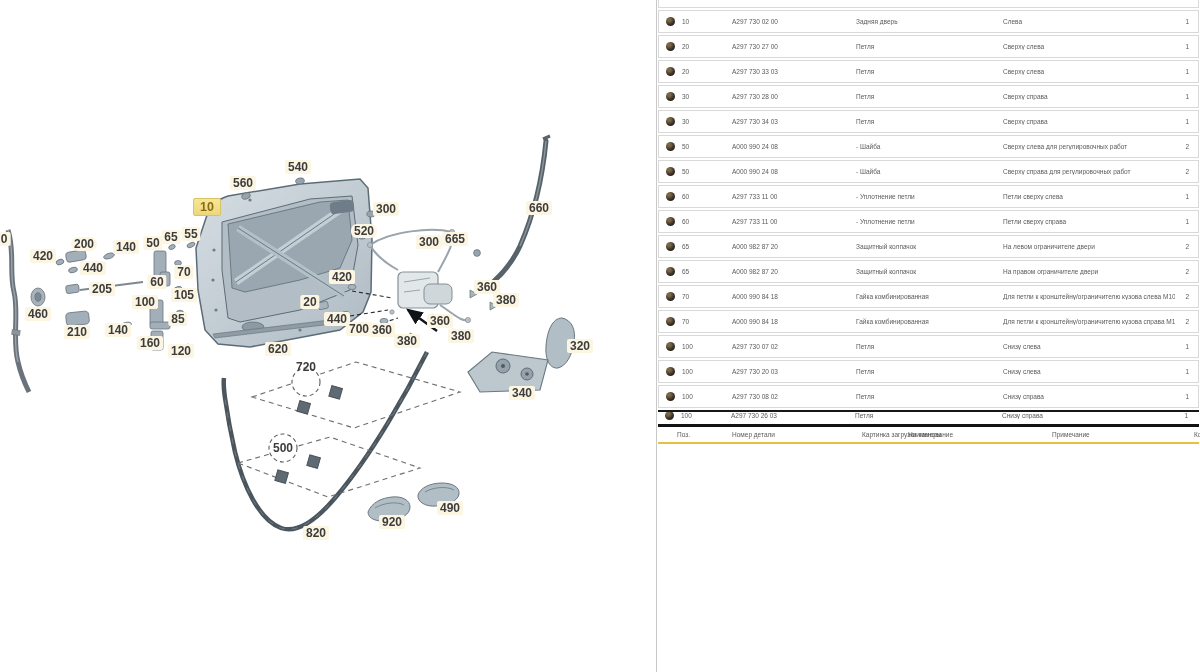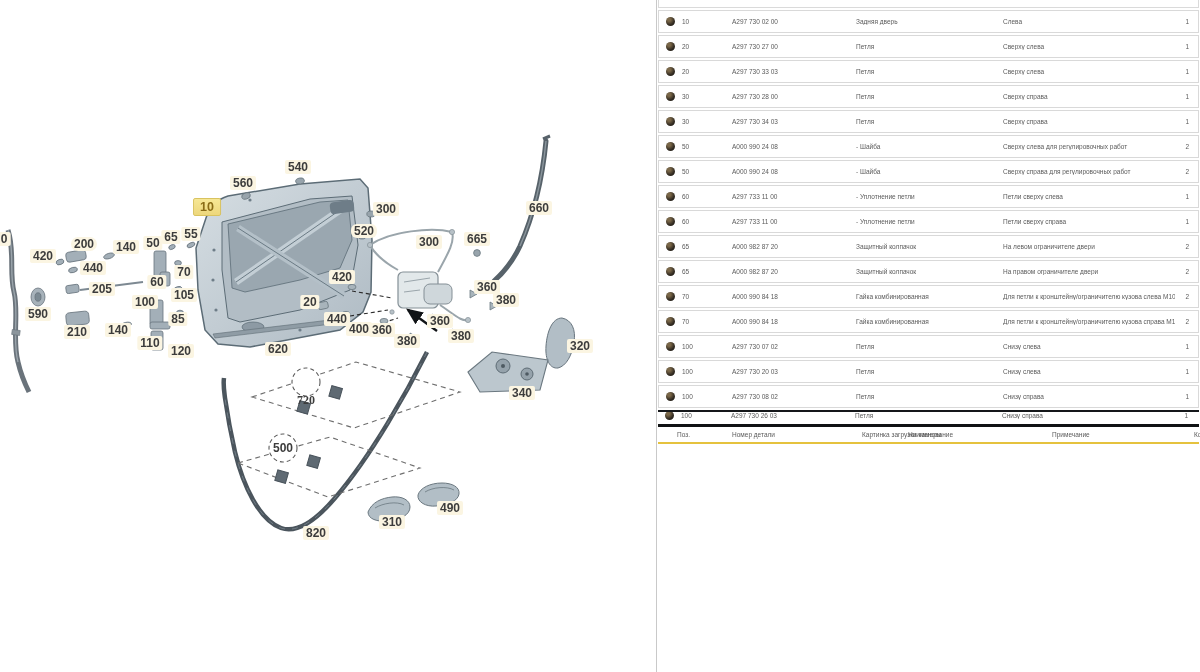--- a/index.html
+++ b/index.html
@@ -186,59 +186,59 @@
         <path d="M 418,495 C 420,488 430,483 442,483 C 452,483 460,487 459,494 C 458,501 448,505 436,506 C 426,507 417,502 418,495 Z"></path>
         <path d="M 425,492 C 433,487 447,486 454,490" fill="none" stroke-width="0.8"></path>
       </g>
     </svg>
     <div id="labels">
         <span class="callout" style="left: 4px; top: 239px;">0</span>
         <span class="callout" style="left: 43px; top: 256px;">420</span>
         <span class="callout" style="left: 84px; top: 244px; border-radius: 7px;">200</span>
         <span class="callout" style="left: 93px; top: 268px;">440</span>
         <span class="callout" style="left: 102px; top: 289px;">205</span>
-        <span class="callout" style="left: 38px; top: 314px;">590</span>
+        <span class="callout" style="left: 38px; top: 314px;">460</span>
         <span class="callout" style="left: 77px; top: 332px;">210</span>
         <span class="callout" style="left: 126px; top: 247px;">140</span>
         <span class="callout" style="left: 153px; top: 243px;">50</span>
         <span class="callout" style="left: 171px; top: 237px;">65</span>
         <span class="callout" style="left: 191px; top: 234px;">55</span>
         <span class="callout" style="left: 184px; top: 272px;">70</span>
         <span class="callout" style="left: 157px; top: 282px;">60</span>
         <span class="callout" style="left: 184px; top: 295px;">105</span>
         <span class="callout" style="left: 145px; top: 302px;">100</span>
         <span class="callout" style="left: 178px; top: 319px;">85</span>
         <span class="callout" style="left: 118px; top: 330px;">140</span>
-        <span class="callout" style="left: 150px; top: 343px;">110</span>
+        <span class="callout" style="left: 150px; top: 343px;">160</span>
         <span class="callout" style="left: 181px; top: 351px;">120</span>
         <span class="callout highlight" style="left: 207px; top: 207px;">10</span>
         <span class="callout" style="left: 243px; top: 183px;">560</span>
         <span class="callout" style="left: 298px; top: 167px;">540</span>
         <span class="callout" style="left: 386px; top: 209px;">300</span>
         <span class="callout" style="left: 364px; top: 231px; border-radius: 6px;">520</span>
         <span class="callout" style="left: 539px; top: 208px;">660</span>
         <span class="callout" style="left: 429px; top: 242px;">300</span>
-        <span class="callout" style="left: 477px; top: 239px;">665</span>
+        <span class="callout" style="left: 455px; top: 239px;">665</span>
         <span class="callout" style="left: 342px; top: 277px;">420</span>
         <span class="callout" style="left: 310px; top: 302px;">20</span>
         <span class="callout" style="left: 487px; top: 287px;">360</span>
         <span class="callout" style="left: 506px; top: 300px;">380</span>
         <span class="callout" style="left: 337px; top: 319px;">440</span>
-        <span class="callout" style="left: 359px; top: 329px;">400</span>
+        <span class="callout" style="left: 359px; top: 329px;">700</span>
         <span class="callout" style="left: 382px; top: 330px;">360</span>
         <span class="callout" style="left: 440px; top: 321px;">360</span>
         <span class="callout" style="left: 407px; top: 341px;">380</span>
         <span class="callout" style="left: 461px; top: 336px;">380</span>
         <span class="callout" style="left: 580px; top: 346px;">320</span>
         <span class="callout" style="left: 278px; top: 349px;">620</span>
         <span class="callout" style="left: 522px; top: 393px;">340</span>
-        <span class="callout circled" style="left: 306px; top: 400px; font-family: Liberation Serif, serif;">720</span>
+        <span class="callout circled" style="left: 306px; top: 367px;">720</span>
         <span class="callout circled" style="left: 283px; top: 448px;">500</span>
         <span class="callout" style="left: 316px; top: 533px;">820</span>
-        <span class="callout" style="left: 392px; top: 522px;">310</span>
+        <span class="callout" style="left: 392px; top: 522px;">920</span>
         <span class="callout" style="left: 450px; top: 508px;">490</span>
       </div>
   </div>
 
   <div id="parts">
     <div class="partial"></div>
     <div>
         <div class="prow">
           <div class="c ci">
             <span class="dot"></span>

